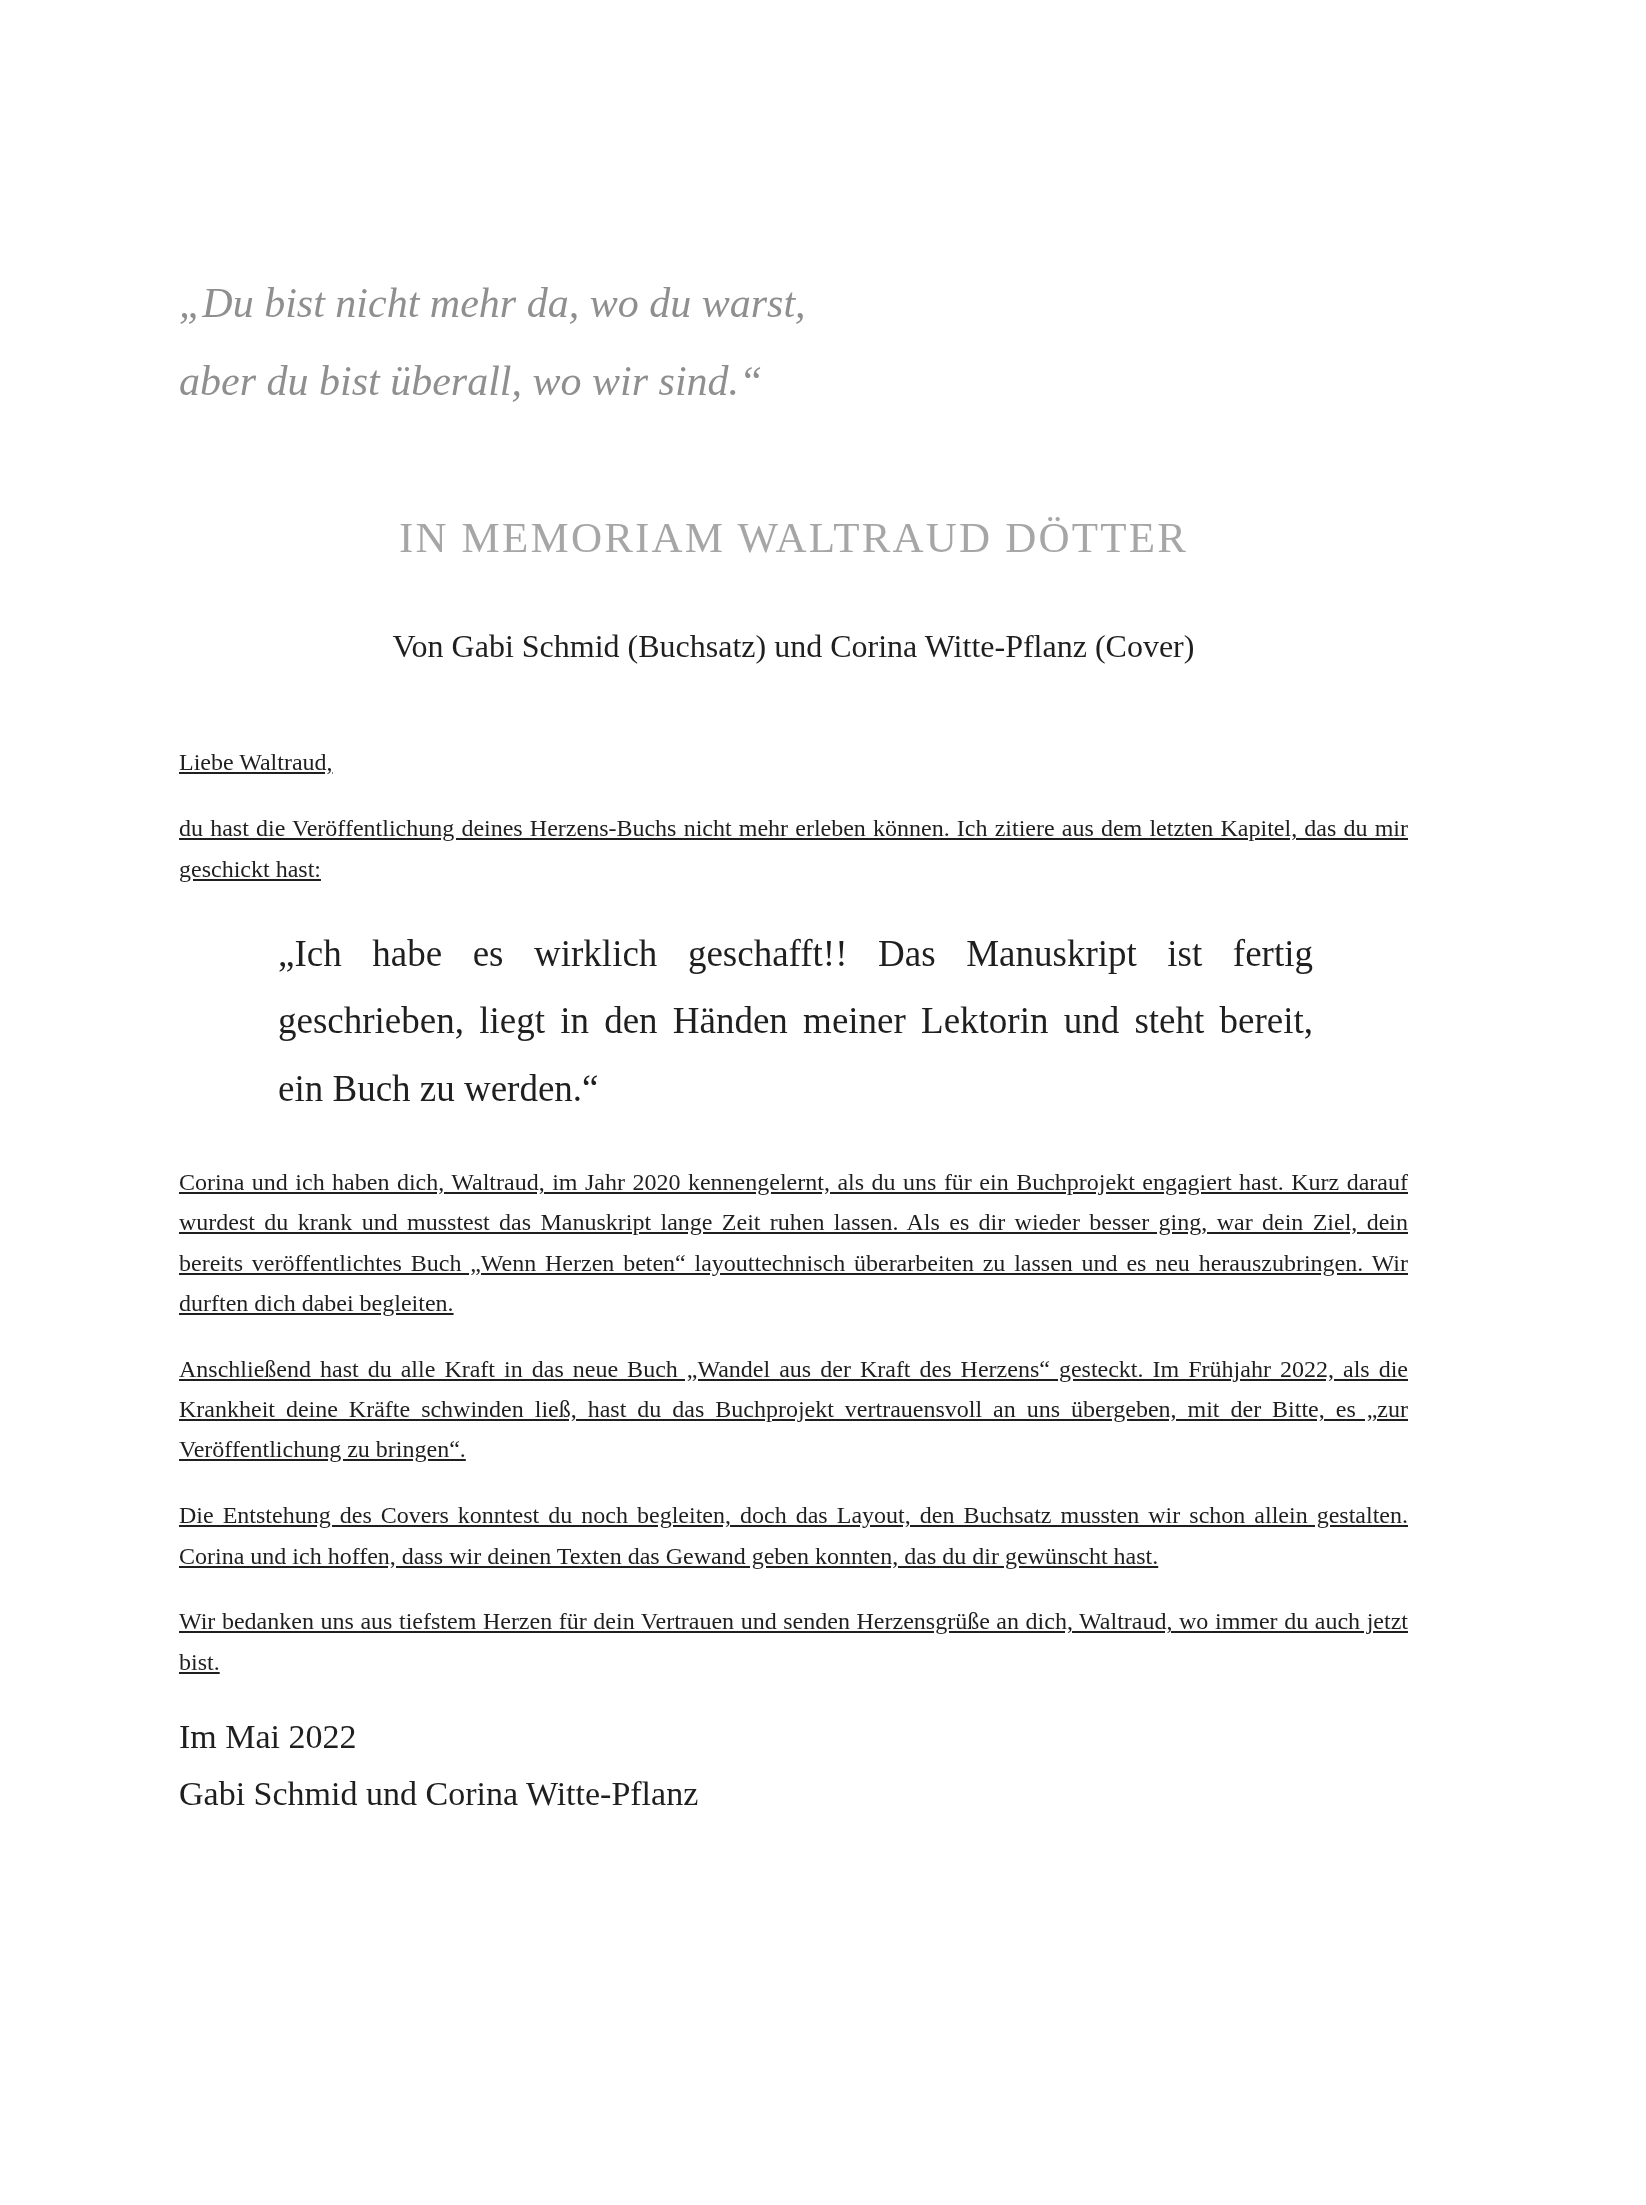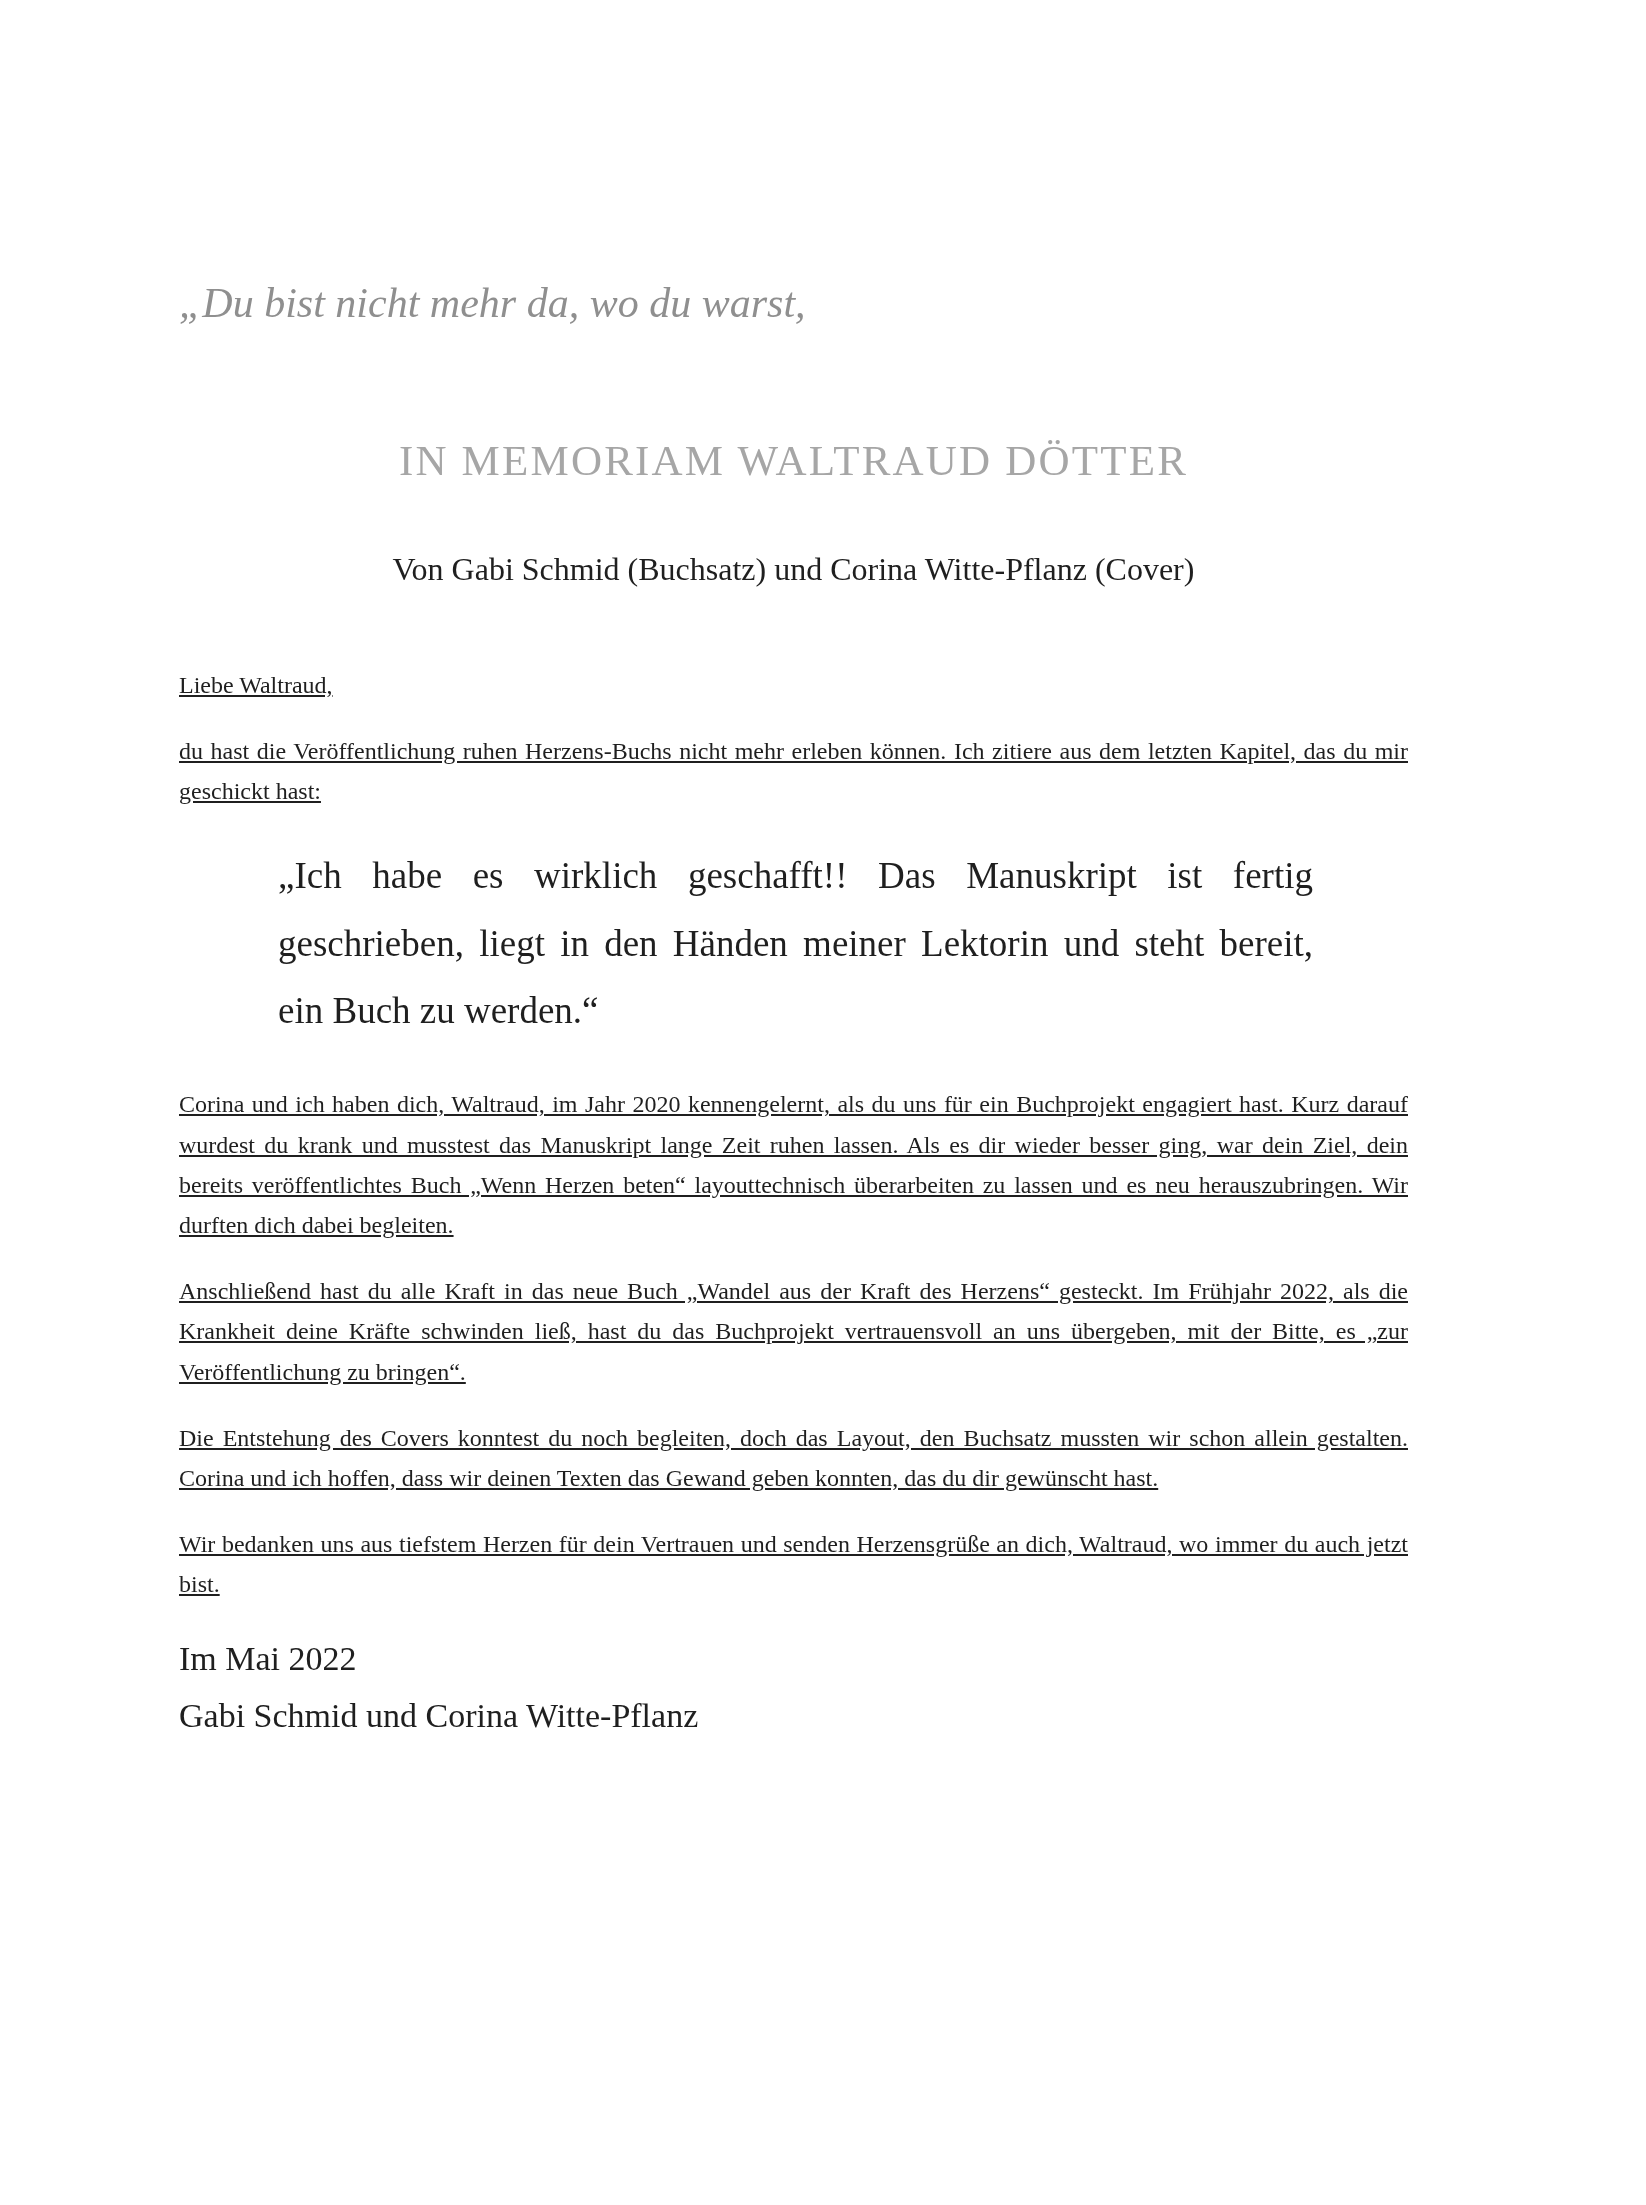--- a/index.html
+++ b/index.html
@@ -74,29 +74,30 @@
   }
 </style>
 </head>
 <body>
 
 <div class="page">
   <div class="content">
 
     <div class="epigraph">
       <span class="line">„Du bist nicht mehr da, wo du warst,</span>
+      <span class="line">aber du bist überall, wo wir sind.“</span>
     </div>
 
     <h1 class="memorial-title">IN MEMORIAM WALTRAUD DÖTTER</h1>
 
     <div class="byline">Von Gabi Schmid (Buchsatz) und Corina Witte-Pflanz (Cover)</div>
 
     <p class="body-par salutation">Liebe Waltraud,</p>
 
-    <p class="body-par">du hast die Veröffentlichung ruhen Herzens-Buchs nicht mehr erleben können. Ich zitiere aus dem letzten Kapitel, das du mir geschickt hast:</p>
+    <p class="body-par">du hast die Veröffentlichung deines Herzens-Buchs nicht mehr erleben können. Ich zitiere aus dem letzten Kapitel, das du mir geschickt hast:</p>
 
     <div class="inner-quote">„Ich habe es wirklich geschafft!! Das Manuskript ist fertig geschrieben, liegt in den Händen meiner Lektorin und steht bereit, ein Buch zu werden.“</div>
 
     <p class="body-par">Corina und ich haben dich, Waltraud, im Jahr 2020 kennengelernt, als du uns für ein Buchprojekt engagiert hast. Kurz darauf wurdest du krank und musstest das Manuskript lange Zeit ruhen lassen. Als es dir wieder besser ging, war dein Ziel, dein bereits veröffentlichtes Buch „Wenn Herzen beten“ layouttechnisch überarbeiten zu lassen und es neu herauszubringen. Wir durften dich dabei begleiten.</p>
     <p class="body-par">Anschließend hast du alle Kraft in das neue Buch „Wandel aus der Kraft des Herzens“ gesteckt. Im Frühjahr 2022, als die Krankheit deine Kräfte schwinden ließ, hast du das Buchprojekt vertrauensvoll an uns übergeben, mit der Bitte, es „zur Veröffentlichung zu bringen“.</p>
     <p class="body-par">Die Entstehung des Covers konntest du noch begleiten, doch das Layout, den Buchsatz mussten wir schon allein gestalten. Corina und ich hoffen, dass wir deinen Texten das Gewand geben konnten, das du dir gewünscht hast.</p>
     <p class="body-par">Wir bedanken uns aus tiefstem Herzen für dein Vertrauen und senden Herzensgrüße an dich, Waltraud, wo immer du auch jetzt bist.</p>
 
     <div class="closing">
       <span class="line">Im Mai 2022</span>

